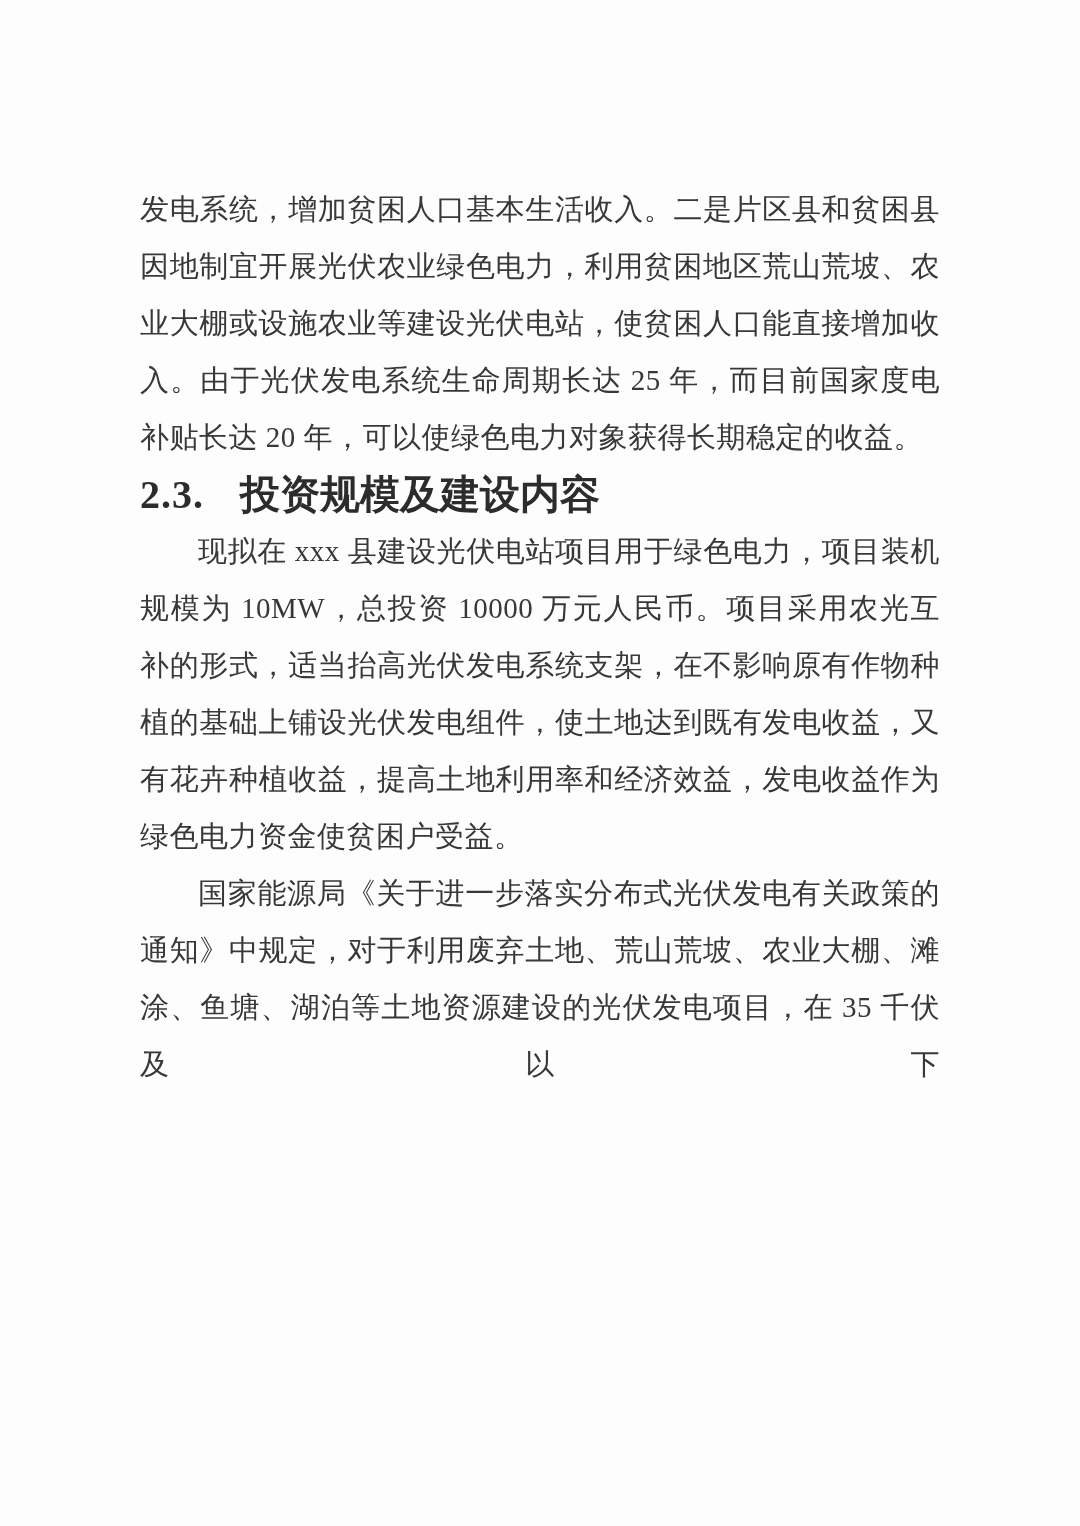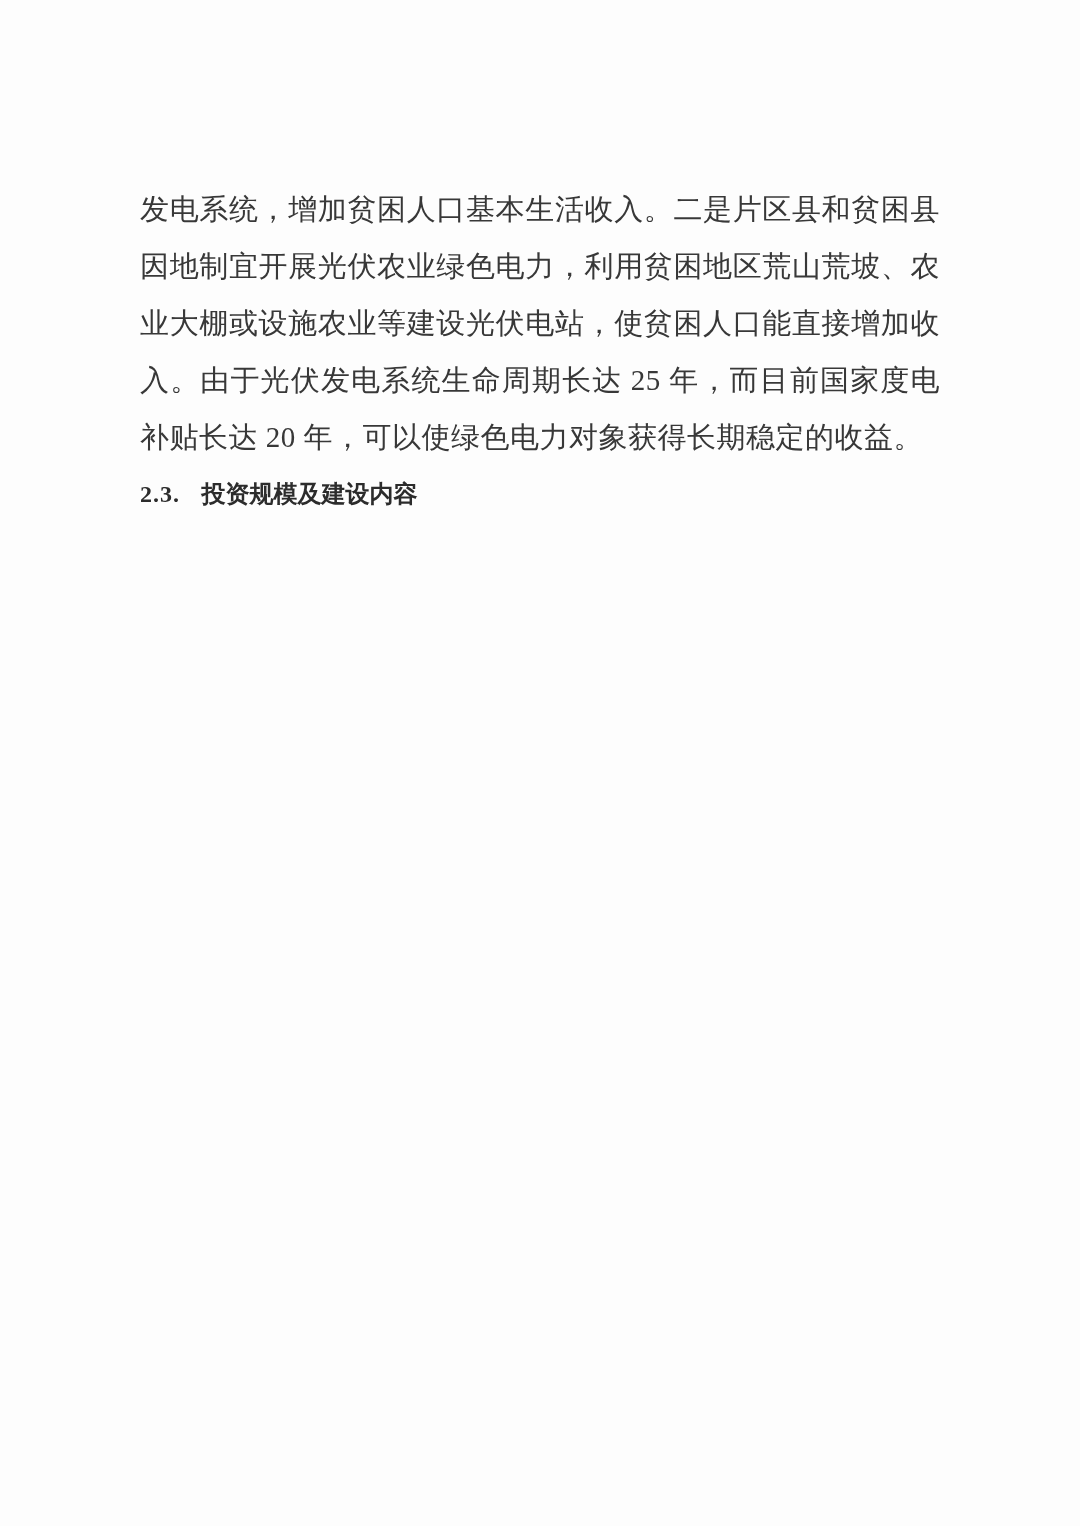--- a/index.html
+++ b/index.html
@@ -29,21 +29,21 @@
   }
   .para.indent {
     text-indent: 2em;
   }
   .para.cont {
     
     text-align-last: justify;
   }
   .heading {
     margin: 0;
-    font-size: 24px;
+    font-size: 40px;
     line-height: 57px;
     font-weight: bold;
     color: #2c2c2c;
     text-align: left;
   }
   .heading .num {
     margin-right: 0.9em;
     letter-spacing: 1px;
   }
 </style>
@@ -52,15 +52,17 @@
 
 <div class="page">
 
   <p class="para">发电系统，增加贫困人口基本生活收入。二是片区县和贫困县因地制宜开展光伏农业绿色电力，利用贫困地区荒山荒坡、农业大棚或设施农业等建设光伏电站，使贫困人口能直接增加收入。由于光伏发电系统生命周期长达 25 年，而目前国家度电补贴长达 20 年，可以使绿色电力对象获得长期稳定的收益。</p>
 
 
   <h2 class="heading">
     <span class="num">2.3.</span><span>投资规模及建设内容</span>
   </h2>
 
+  <p class="para indent">现拟在 xxx 县建设光伏电站项目用于绿色电力，项目装机规模为 10MW，总投资 10000 万元人民币。项目采用农光互补的形式，适当抬高光伏发电系统支架，在不影响原有作物种植的基础上铺设光伏发电组件，使土地达到既有发电收益，又有花卉种植收益，提高土地利用率和经济效益，发电收益作为绿色电力资金使贫困户受益。</p>
 
+  <p class="para indent cont">国家能源局《关于进一步落实分布式光伏发电有关政策的通知》中规定，对于利用废弃土地、荒山荒坡、农业大棚、滩涂、鱼塘、湖泊等土地资源建设的光伏发电项目，在 35 千伏及以下</p>
 
 </div>
 
 </body></html>

